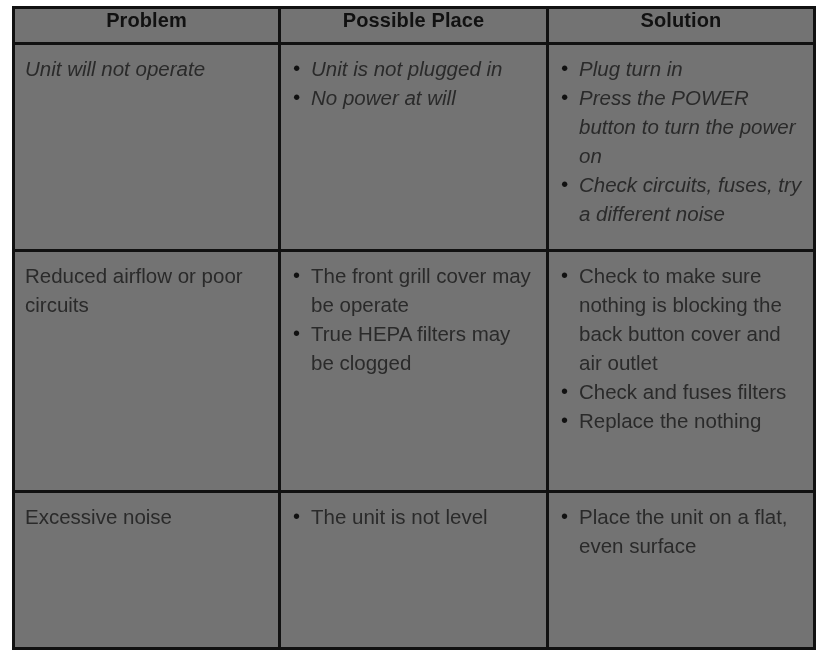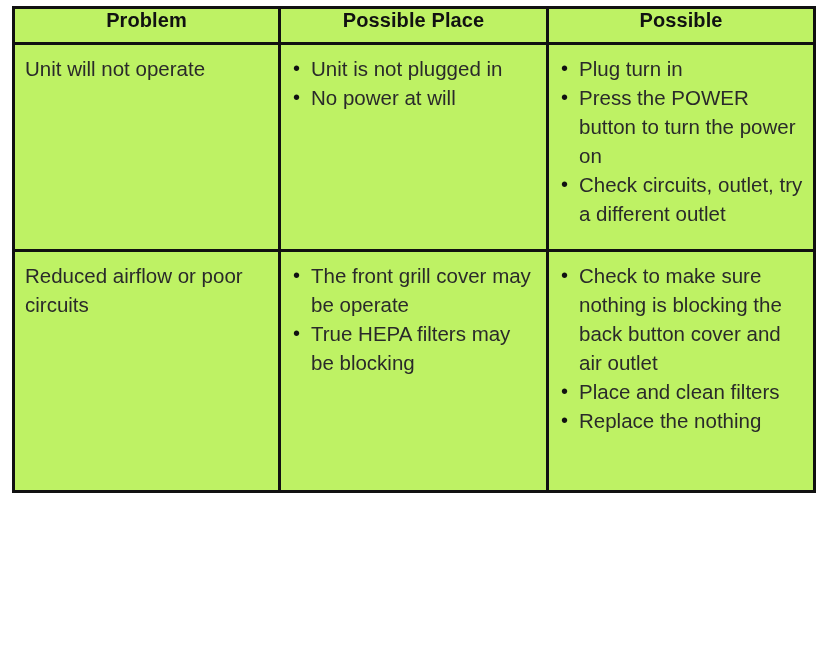--- a/index.html
+++ b/index.html
@@ -34,21 +34,21 @@
 
   table.troubleshooting col.col-problem  { width: 266px; }
   table.troubleshooting col.col-cause    { width: 268px; }
   table.troubleshooting col.col-solution { width: 267px; }
 
   table.troubleshooting th,
   table.troubleshooting td {
     border: 3px solid #111111;
     vertical-align: top;
     padding: 0;
-    background: #bef264;
+    background: #737373;
   }
 
   
   thead th {
     height: 33px;
     text-align: center;
     vertical-align: middle;
     font-size: 20px;
     font-weight: bold;
     color: #111111;
@@ -56,21 +56,21 @@
     padding: 2px 4px 4px 4px;
   }
 
   
   tbody td {
     font-size: 20.5px;
     line-height: 29px;
     color: #2a2a2a;
   }
 
-  tbody tr.row-1 td { height: 204px; }
+  tbody tr.row-1 td { height: 204px; font-style: italic; }
   tbody tr.row-2 td { height: 238px; }
   tbody tr.row-3 td { height: 154px; }
 
   .cell-inner {
     padding: 9px 8px 6px 10px;
   }
 
   .cell-inner.bulleted {
   }
 
@@ -112,21 +112,21 @@
     <colgroup>
       <col class="col-problem">
       <col class="col-cause">
       <col class="col-solution">
     </colgroup>
 
     <thead>
       <tr>
         <th>Problem</th>
         <th>Possible Place</th>
-        <th>Possible</th>
+        <th>Solution</th>
       </tr>
     </thead>
 
     <tbody>
 
       <tr class="row-1">
         <td>
           <div class="cell-inner">
             <span class="plain-line">Unit will not operate</span>
           </div>
@@ -137,48 +137,69 @@
               <li>Unit is not plugged in</li>
               <li>No power at will</li>
             </ul>
           </div>
         </td>
         <td>
           <div class="cell-inner bulleted">
             <ul class="bullets">
               <li>Plug turn in</li>
               <li>Press the POWER button to turn the power on</li>
-              <li>Check circuits, outlet, try a different outlet</li>
+              <li>Check circuits, fuses, try a different noise</li>
             </ul>
           </div>
         </td>
       </tr>
 
       <tr class="row-2">
         <td>
           <div class="cell-inner">
             <span class="plain-line">Reduced airflow or poor circuits</span>
           </div>
         </td>
         <td>
           <div class="cell-inner bulleted">
             <ul class="bullets">
               <li>The front grill cover may be operate</li>
-              <li>True HEPA filters may be blocking</li>
+              <li>True HEPA filters may be clogged</li>
             </ul>
           </div>
         </td>
         <td>
           <div class="cell-inner bulleted">
             <ul class="bullets">
               <li>Check to make sure nothing is blocking the back button cover and air outlet</li>
-              <li>Place and clean filters</li>
+              <li>Check and fuses filters</li>
               <li>Replace the nothing</li>
             </ul>
           </div>
         </td>
       </tr>
 
+      <tr class="row-3">
+        <td>
+          <div class="cell-inner">
+            <span class="plain-line">Excessive noise</span>
+          </div>
+        </td>
+        <td>
+          <div class="cell-inner bulleted">
+            <ul class="bullets">
+              <li>The unit is not level</li>
+            </ul>
+          </div>
+        </td>
+        <td>
+          <div class="cell-inner bulleted">
+            <ul class="bullets">
+              <li>Place the unit on a flat, even surface</li>
+            </ul>
+          </div>
+        </td>
+      </tr>
 
     </tbody>
   </table>
 
 </div>
 
 </body></html>

